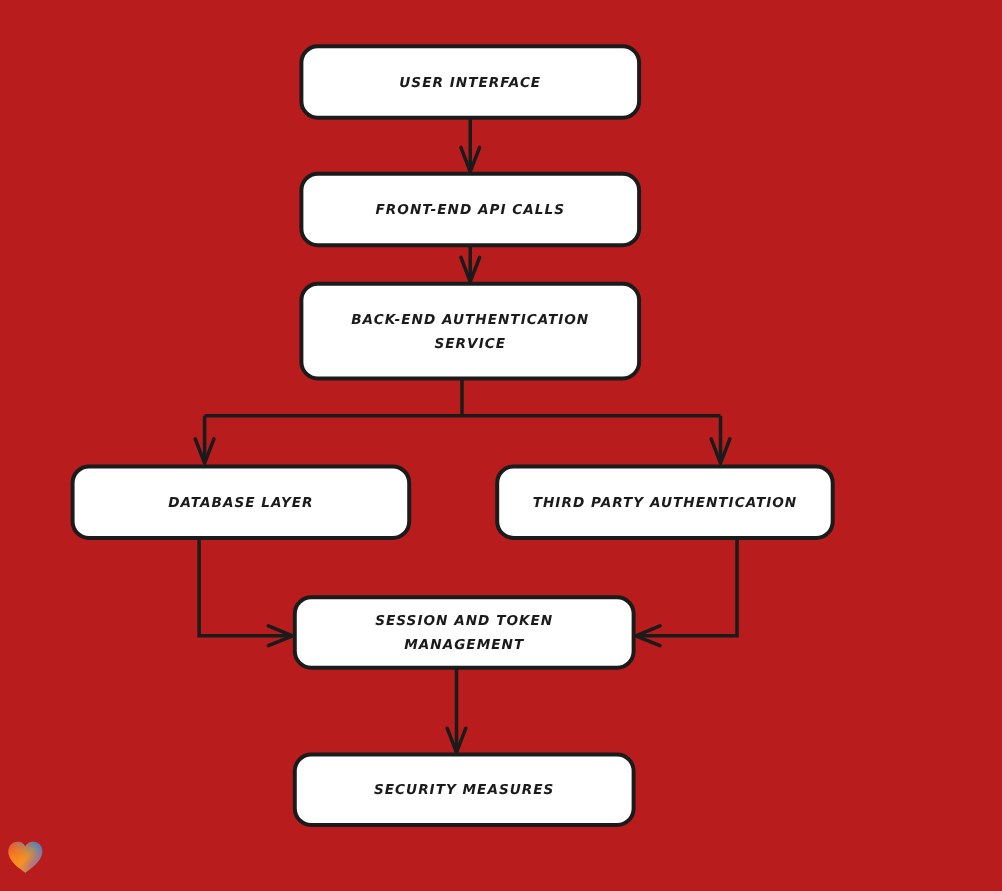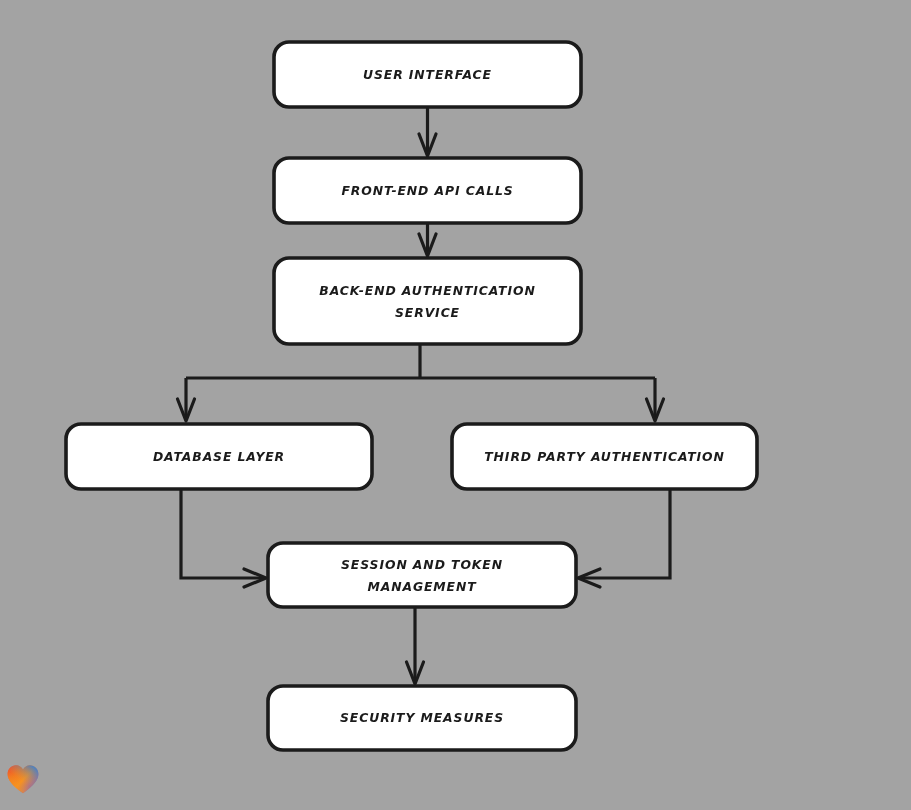--- a/index.html
+++ b/index.html
@@ -10,21 +10,21 @@
   body {
     width: 911px;
     height: 810px;
     overflow: hidden;
     font-family: "DejaVu Sans", sans-serif;
   }
   #canvas {
     position: relative;
     width: 911px;
     height: 810px;
-    background: #a3a3a3;
+    background: #b91c1c;
   }
   svg#flow {
     position: absolute;
     left: 0;
     top: 0;
     width: 911px;
     height: 810px;
   }
   .node-box {
     fill: #ffffff;

